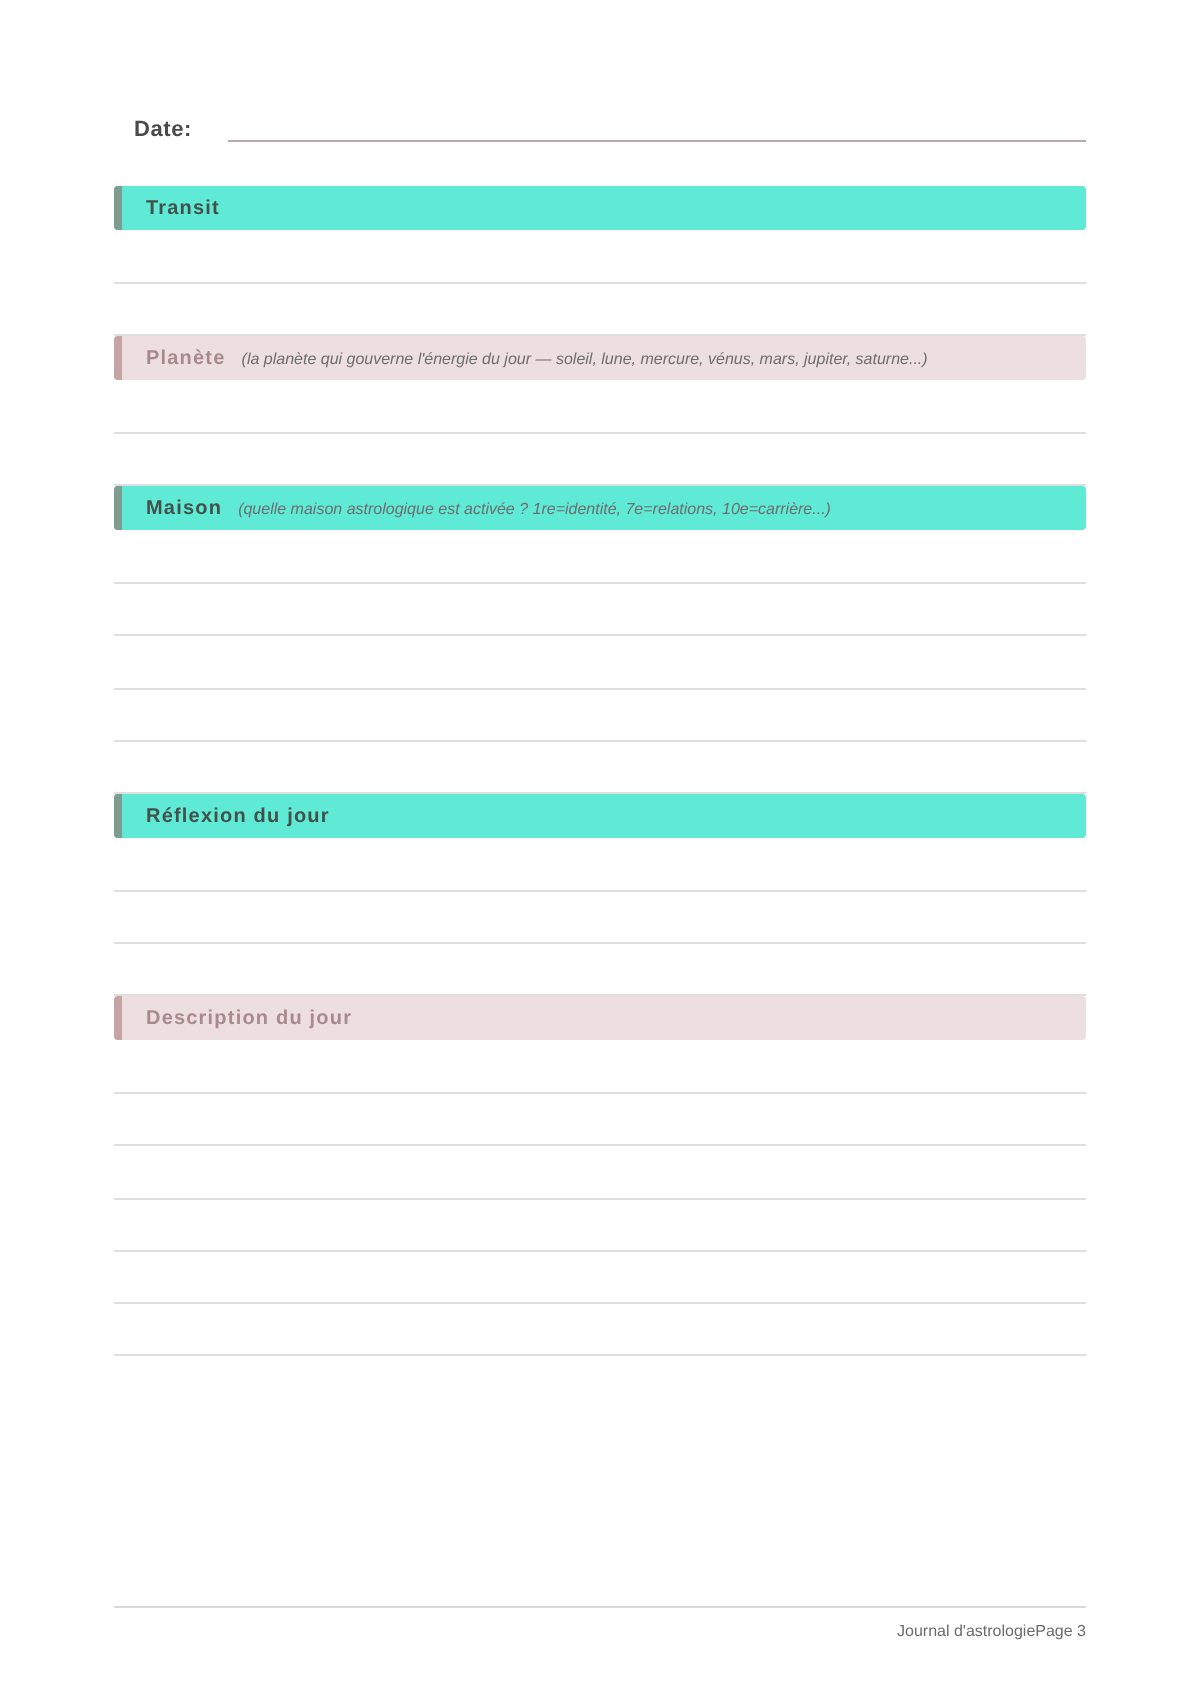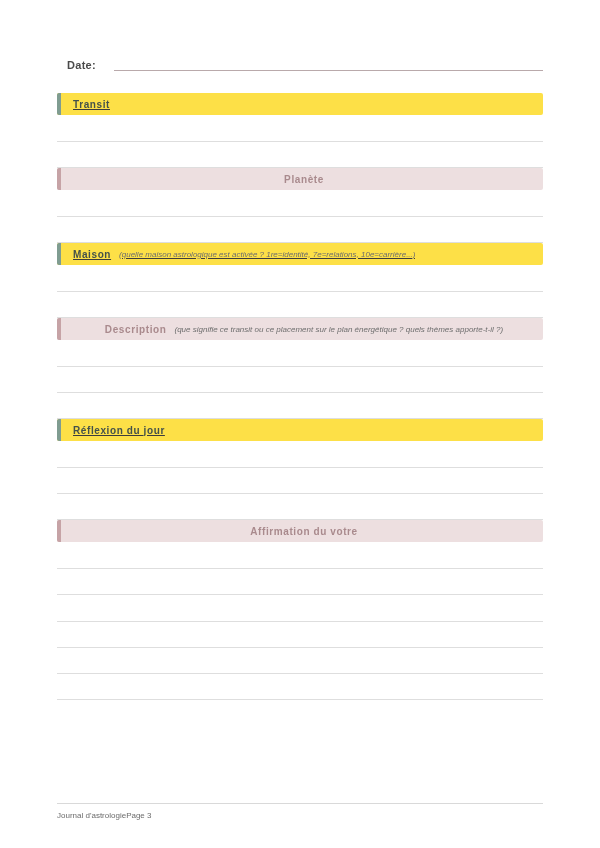--- a/index.html
+++ b/index.html
@@ -77,26 +77,26 @@
     font-size: 8px;
     font-style: italic;
     color: #6e6e6e;
     margin-left: 8px;
     white-space: nowrap;
     overflow: hidden;
     text-overflow: ellipsis;
   }
 
   
-  .bar.green { background: #fde047; text-decoration: underline; }
+  .bar.green { background: #5eead4; }
   .bar.green .accent { background: #7f9c91; }
   .bar.green .bar-title { color: #44514b; }
 
   
-  .bar.pink { background: #eddfe0; justify-content: center; }
+  .bar.pink { background: #eddfe0; }
   .bar.pink .accent { background: #c6a3a6; }
   .bar.pink .bar-title { color: #a98a8d; }
 
   
   .lines {
     margin-top: 0;
   }
   .lines .rule {
     height: 25px;
     border-bottom: 1px solid #dedede;
@@ -107,21 +107,21 @@
 
   
   .footer {
     position: absolute;
     left: 57px;
     right: 57px;
     bottom: 28px;
     border-top: 1px solid #d9d9d9;
     padding-top: 7px;
     display: flex;
-    justify-content: flex-start;
+    justify-content: flex-end;
     font-size: 8px;
     color: #6c6c6c;
   }
 </style>
 </head>
 <body>
 
 <div class="page">
 
   <div class="date-row">
@@ -137,64 +137,60 @@
         </div>
         <div class="lines">
           <div class="rule first"></div>
           <div class="rule"></div>
         </div>
       </div>
       <div class="section">
         <div class="bar pink">
           <span class="accent"></span>
           <span class="bar-title">Planète</span>
+          <span class="bar-hint">(la planète qui gouverne l'énergie du jour — soleil, lune, mercure, vénus, mars, jupiter, saturne...)</span>
         </div>
         <div class="lines">
           <div class="rule first"></div>
           <div class="rule"></div>
         </div>
       </div>
       <div class="section">
         <div class="bar green">
           <span class="accent"></span>
           <span class="bar-title">Maison</span>
           <span class="bar-hint">(quelle maison astrologique est activée ? 1re=identité, 7e=relations, 10e=carrière...)</span>
         </div>
         <div class="lines">
           <div class="rule first"></div>
           <div class="rule"></div>
         </div>
       </div>
       <div class="section">
+        <div class="lines">
+          <div class="rule first"></div>
+          <div class="rule"></div>
+          <div class="rule"></div>
+        </div>
+      </div>
+      <div class="section">
+        <div class="bar green">
+          <span class="accent"></span>
+          <span class="bar-title">Réflexion du jour</span>
+        </div>
+        <div class="lines">
+          <div class="rule first"></div>
+          <div class="rule"></div>
+          <div class="rule"></div>
+        </div>
+      </div>
+      <div class="section">
         <div class="bar pink">
           <span class="accent"></span>
-          <span class="bar-title">Description</span>
-          <span class="bar-hint">(que signifie ce transit ou ce placement sur le plan énergétique ? quels thèmes apporte-t-il ?)</span>
-        </div>
-        <div class="lines">
-          <div class="rule first"></div>
-          <div class="rule"></div>
-          <div class="rule"></div>
-        </div>
-      </div>
-      <div class="section">
-        <div class="bar green">
-          <span class="accent"></span>
-          <span class="bar-title">Réflexion du jour</span>
-        </div>
-        <div class="lines">
-          <div class="rule first"></div>
-          <div class="rule"></div>
-          <div class="rule"></div>
-        </div>
-      </div>
-      <div class="section">
-        <div class="bar pink">
-          <span class="accent"></span>
-          <span class="bar-title">Affirmation du votre</span>
+          <span class="bar-title">Description du jour</span>
         </div>
         <div class="lines">
           <div class="rule first"></div>
           <div class="rule"></div>
         </div>
       </div>
       <div class="section">
         <div class="lines">
           <div class="rule first"></div>
           <div class="rule"></div>

